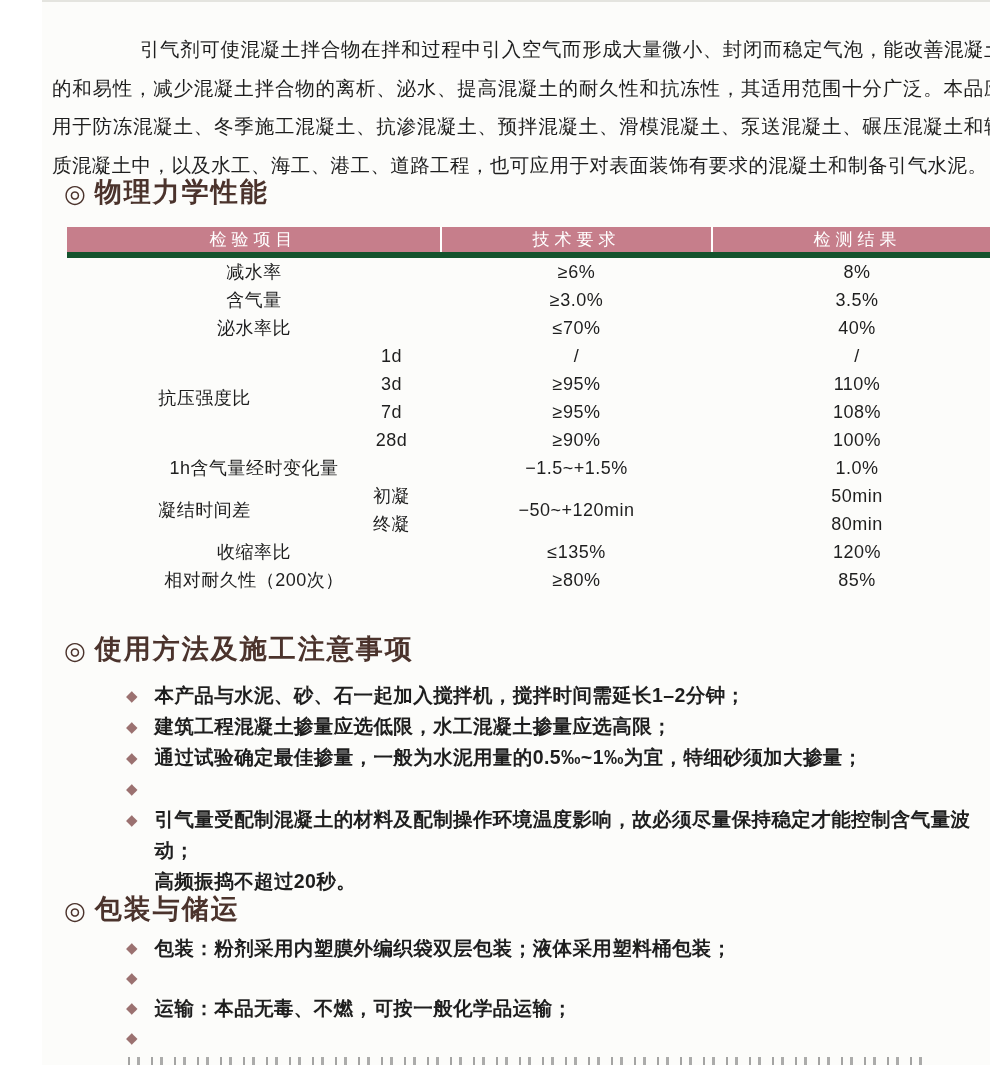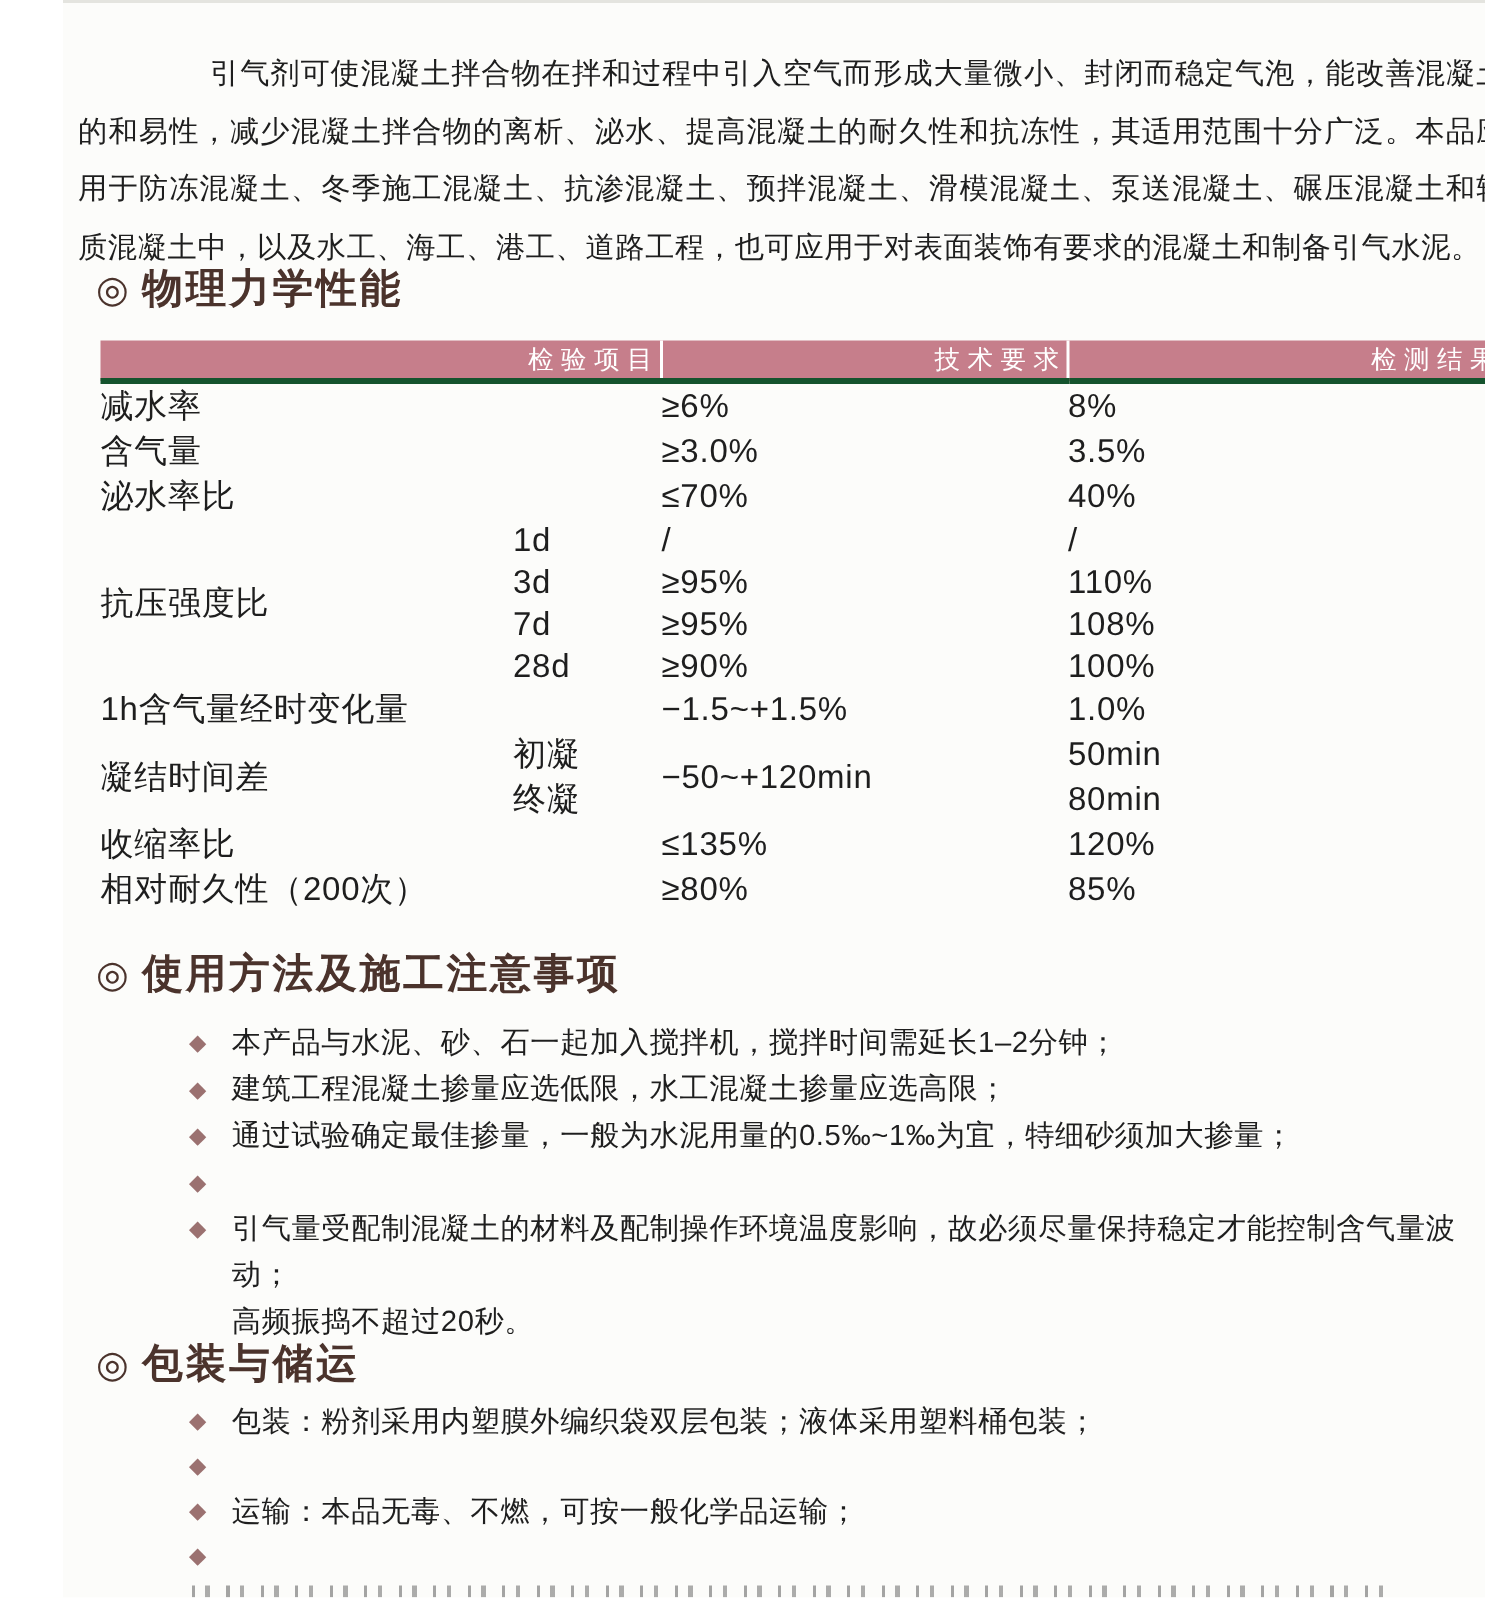--- a/index.html
+++ b/index.html
@@ -31,37 +31,37 @@
   .sec-packaging{top:891px;}
 
   table.spec{
     position:absolute;top:227px;left:25px;width:935px;
     border-collapse:collapse;table-layout:fixed;
   }
   table.spec th{
     background:var(--header-bg,#c67e8b);
     color:var(--header-text,#ffffff);
     font-weight:normal;font-size:17px;letter-spacing:5px;
-    height:25px;text-align:right;padding:0;
-    border-bottom:4px solid #14532d;
+    height:25px;text-align:center;padding:0;
+    border-bottom:6px solid #14532d;
   }
   table.spec th.sep{border-left:2px solid #ffffff;}
   table.spec td{
-    height:28px;text-align:left;vertical-align:middle;
-    font-size:22px;padding:0;letter-spacing:.5px;
+    height:28px;text-align:center;vertical-align:middle;
+    font-size:18px;padding:0;letter-spacing:.5px;
   }
 
   ul.blist{position:absolute;left:84px;width:882px;margin:0;padding:0;list-style:none;}
   ul.blist li{display:flex;gap:17px;align-items:flex-start;}
   .usage-list{top:680px;}
   .usage-list li{line-height:31px;font-size:19.5px;}
   .pack-list{top:933px;}
   .pack-list li{line-height:30px;font-size:19.5px;}
   .dia{color:var(--bullet,#9b7170);font-size:15px;flex:0 0 auto;}
-  .txt{white-space:pre-line;letter-spacing:.4px;}
+  .txt{white-space:pre-line;letter-spacing:.4px;font-weight:bold;}
 
   .remnant{
     position:absolute;top:1057px;left:86px;width:800px;height:8px;opacity:.55;
     background:repeating-linear-gradient(90deg,#5c5c5c 0 2px,transparent 2px 9px,#6a6a6a 9px 12px,transparent 12px 23px);
   }
 </style>
 </head>
 <body>
 
 <div class="page">

